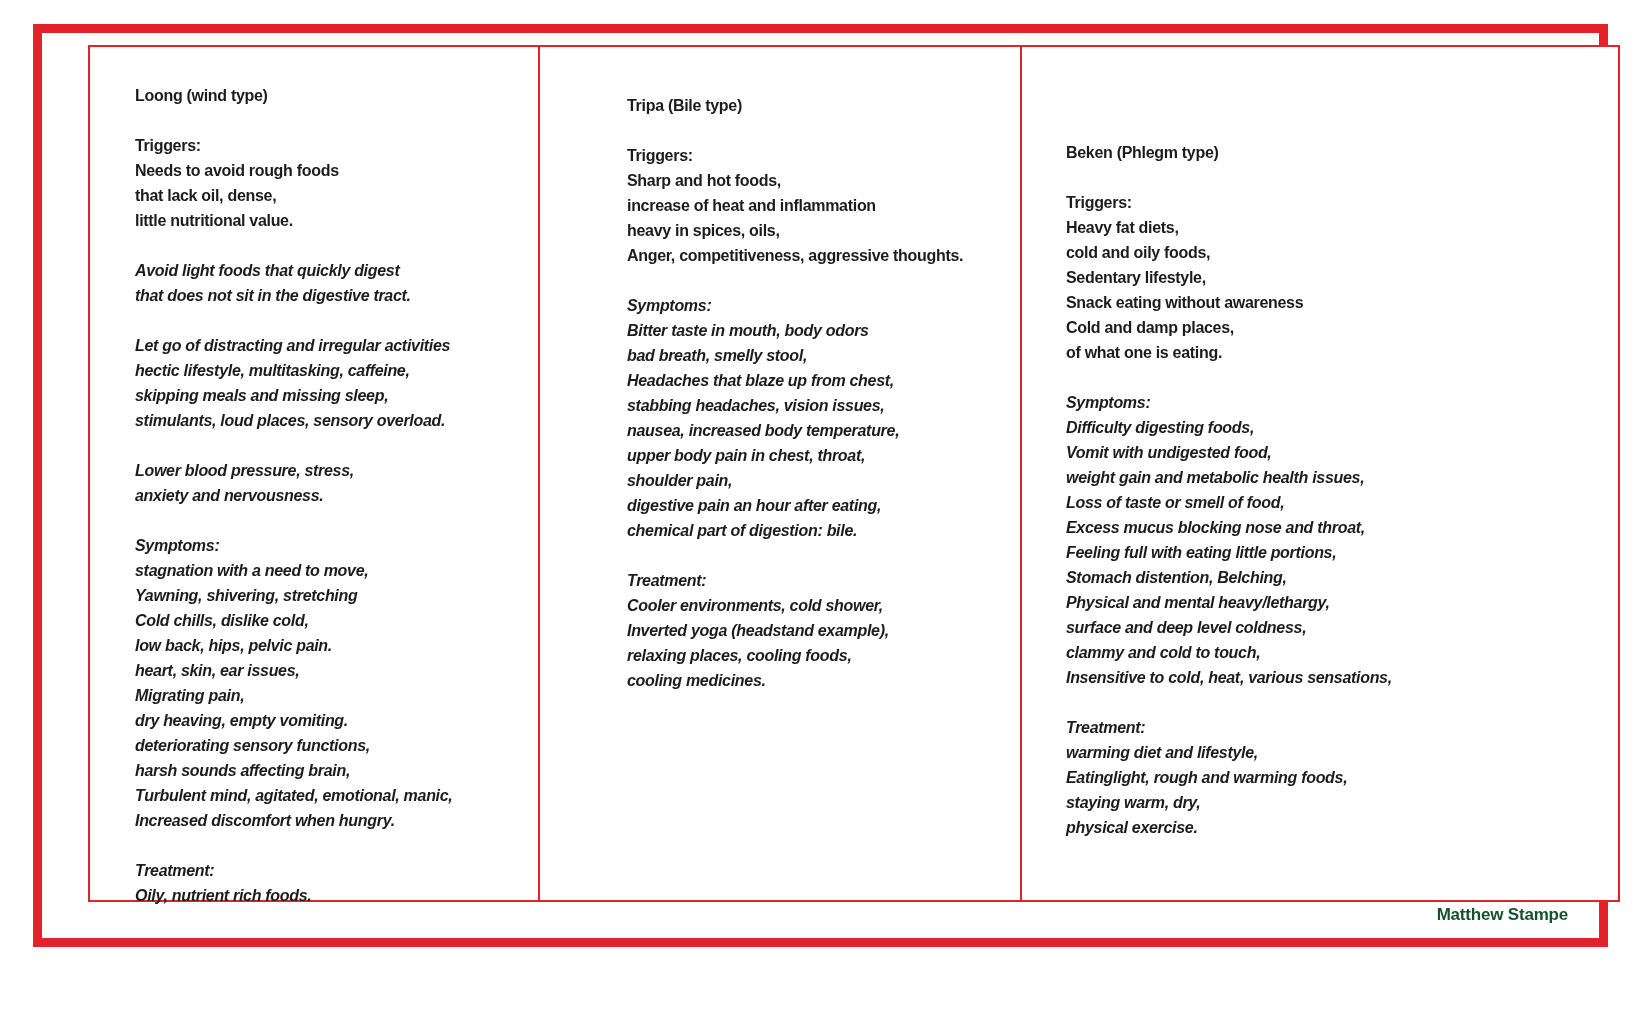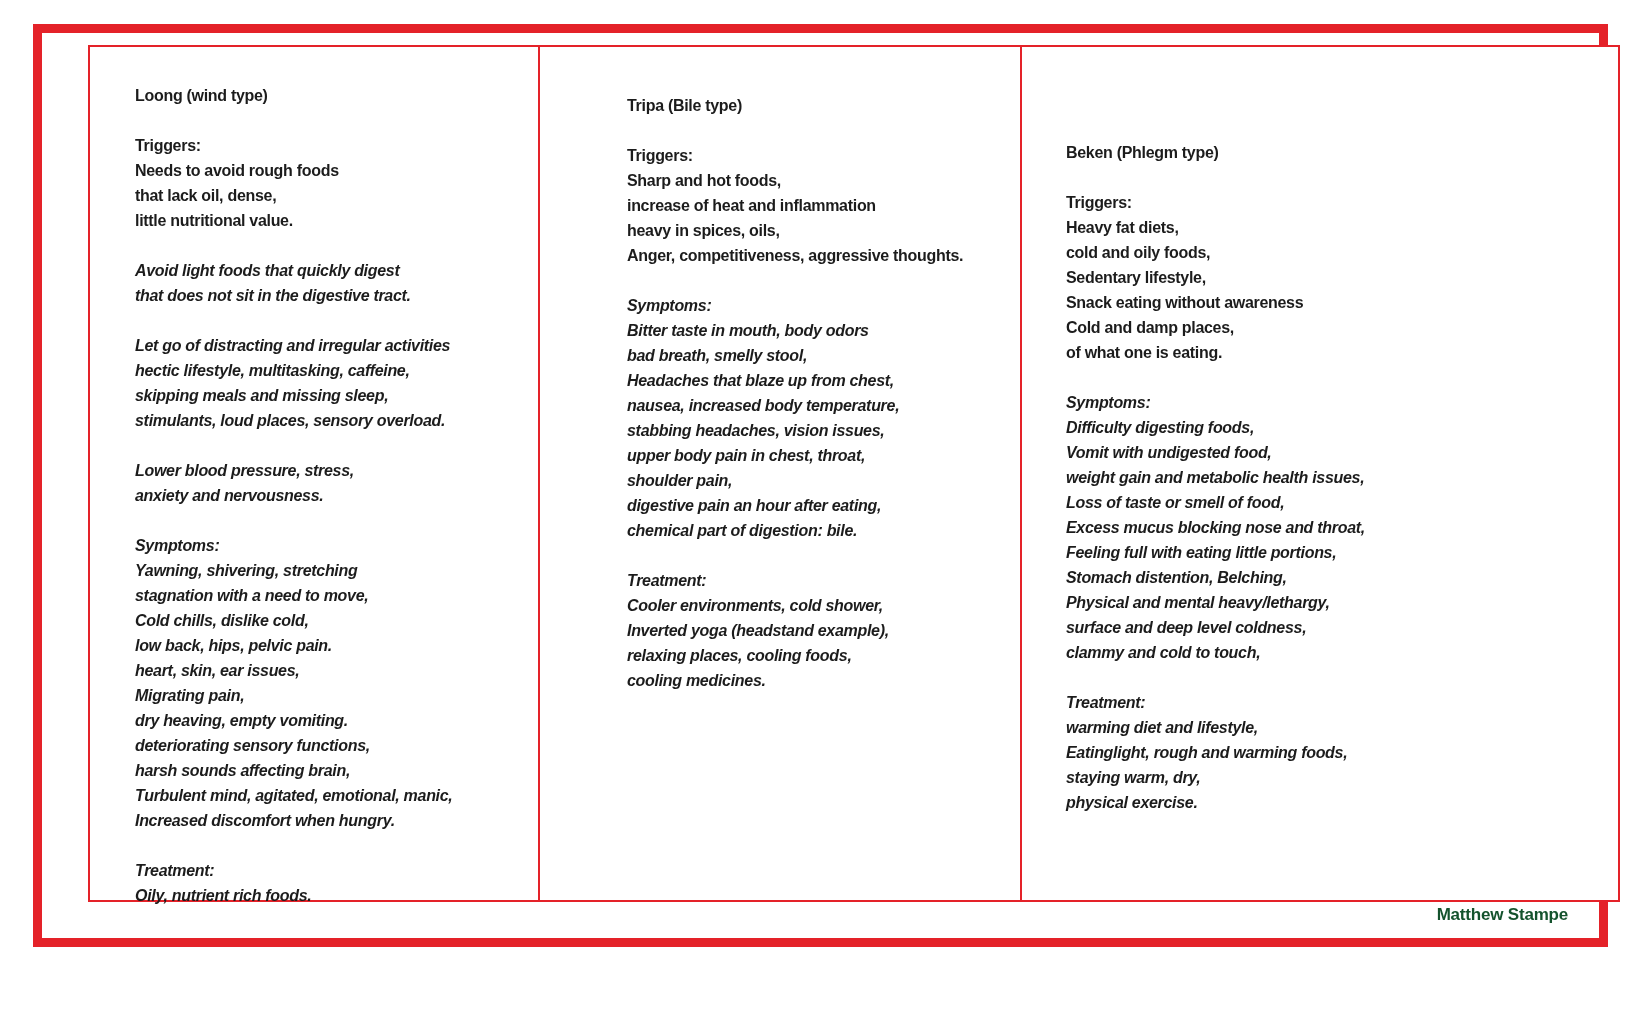--- a/index.html
+++ b/index.html
@@ -101,22 +101,22 @@
             <div class="line">hectic lifestyle, multitasking, caffeine,</div>
             <div class="line">skipping meals and missing sleep,</div>
             <div class="line">stimulants, loud places, sensory overload.</div>
           </div>
           <div class="para">
             <div class="line">Lower blood pressure, stress,</div>
             <div class="line">anxiety and nervousness.</div>
           </div>
           <div class="para">
             <div class="line">Symptoms:</div>
+            <div class="line">stagnation with a need to move,</div>
             <div class="line">Yawning, shivering, stretching</div>
-            <div class="line">stagnation with a need to move,</div>
             <div class="line">Cold chills, dislike cold,</div>
             <div class="line">low back, hips, pelvic pain.</div>
             <div class="line">heart, skin, ear issues,</div>
             <div class="line">Migrating pain,</div>
             <div class="line">dry heaving, empty vomiting.</div>
             <div class="line">deteriorating sensory functions,</div>
             <div class="line">harsh sounds affecting brain,</div>
             <div class="line">Turbulent mind, agitated, emotional, manic,</div>
             <div class="line">Increased discomfort when hungry.</div>
           </div>
@@ -135,22 +135,22 @@
             <div class="line">Sharp and hot foods,</div>
             <div class="line">increase of heat and inflammation</div>
             <div class="line">heavy in spices, oils,</div>
             <div class="line">Anger, competitiveness, aggressive thoughts.</div>
           </div>
           <div class="para">
             <div class="line">Symptoms:</div>
             <div class="line">Bitter taste in mouth, body odors</div>
             <div class="line">bad breath, smelly stool,</div>
             <div class="line">Headaches that blaze up from chest,</div>
+            <div class="line">stabbing headaches, vision issues,</div>
             <div class="line">nausea, increased body temperature,</div>
-            <div class="line">stabbing headaches, vision issues,</div>
             <div class="line">upper body pain in chest, throat,</div>
             <div class="line">shoulder pain,</div>
             <div class="line">digestive pain an hour after eating,</div>
             <div class="line">chemical part of digestion: bile.</div>
           </div>
           <div class="para">
             <div class="line">Treatment:</div>
             <div class="line">Cooler environments, cold shower,</div>
             <div class="line">Inverted yoga (headstand example),</div>
             <div class="line">relaxing places, cooling foods,</div>
@@ -176,20 +176,21 @@
             <div class="line">Difficulty digesting foods,</div>
             <div class="line">Vomit with undigested food,</div>
             <div class="line">weight gain and metabolic health issues,</div>
             <div class="line">Loss of taste or smell of food,</div>
             <div class="line">Excess mucus blocking nose and throat,</div>
             <div class="line">Feeling full with eating little portions,</div>
             <div class="line">Stomach distention, Belching,</div>
             <div class="line">Physical and mental heavy/lethargy,</div>
             <div class="line">surface and deep level coldness,</div>
             <div class="line">clammy and cold to touch,</div>
+            <div class="line">Insensitive to cold, heat, various sensations,</div>
           </div>
           <div class="para">
             <div class="line">Treatment:</div>
             <div class="line">warming diet and lifestyle,</div>
             <div class="line">Eatinglight, rough and warming foods,</div>
             <div class="line">staying warm, dry,</div>
             <div class="line">physical exercise.</div>
           </div>
         </div>
     </div>

